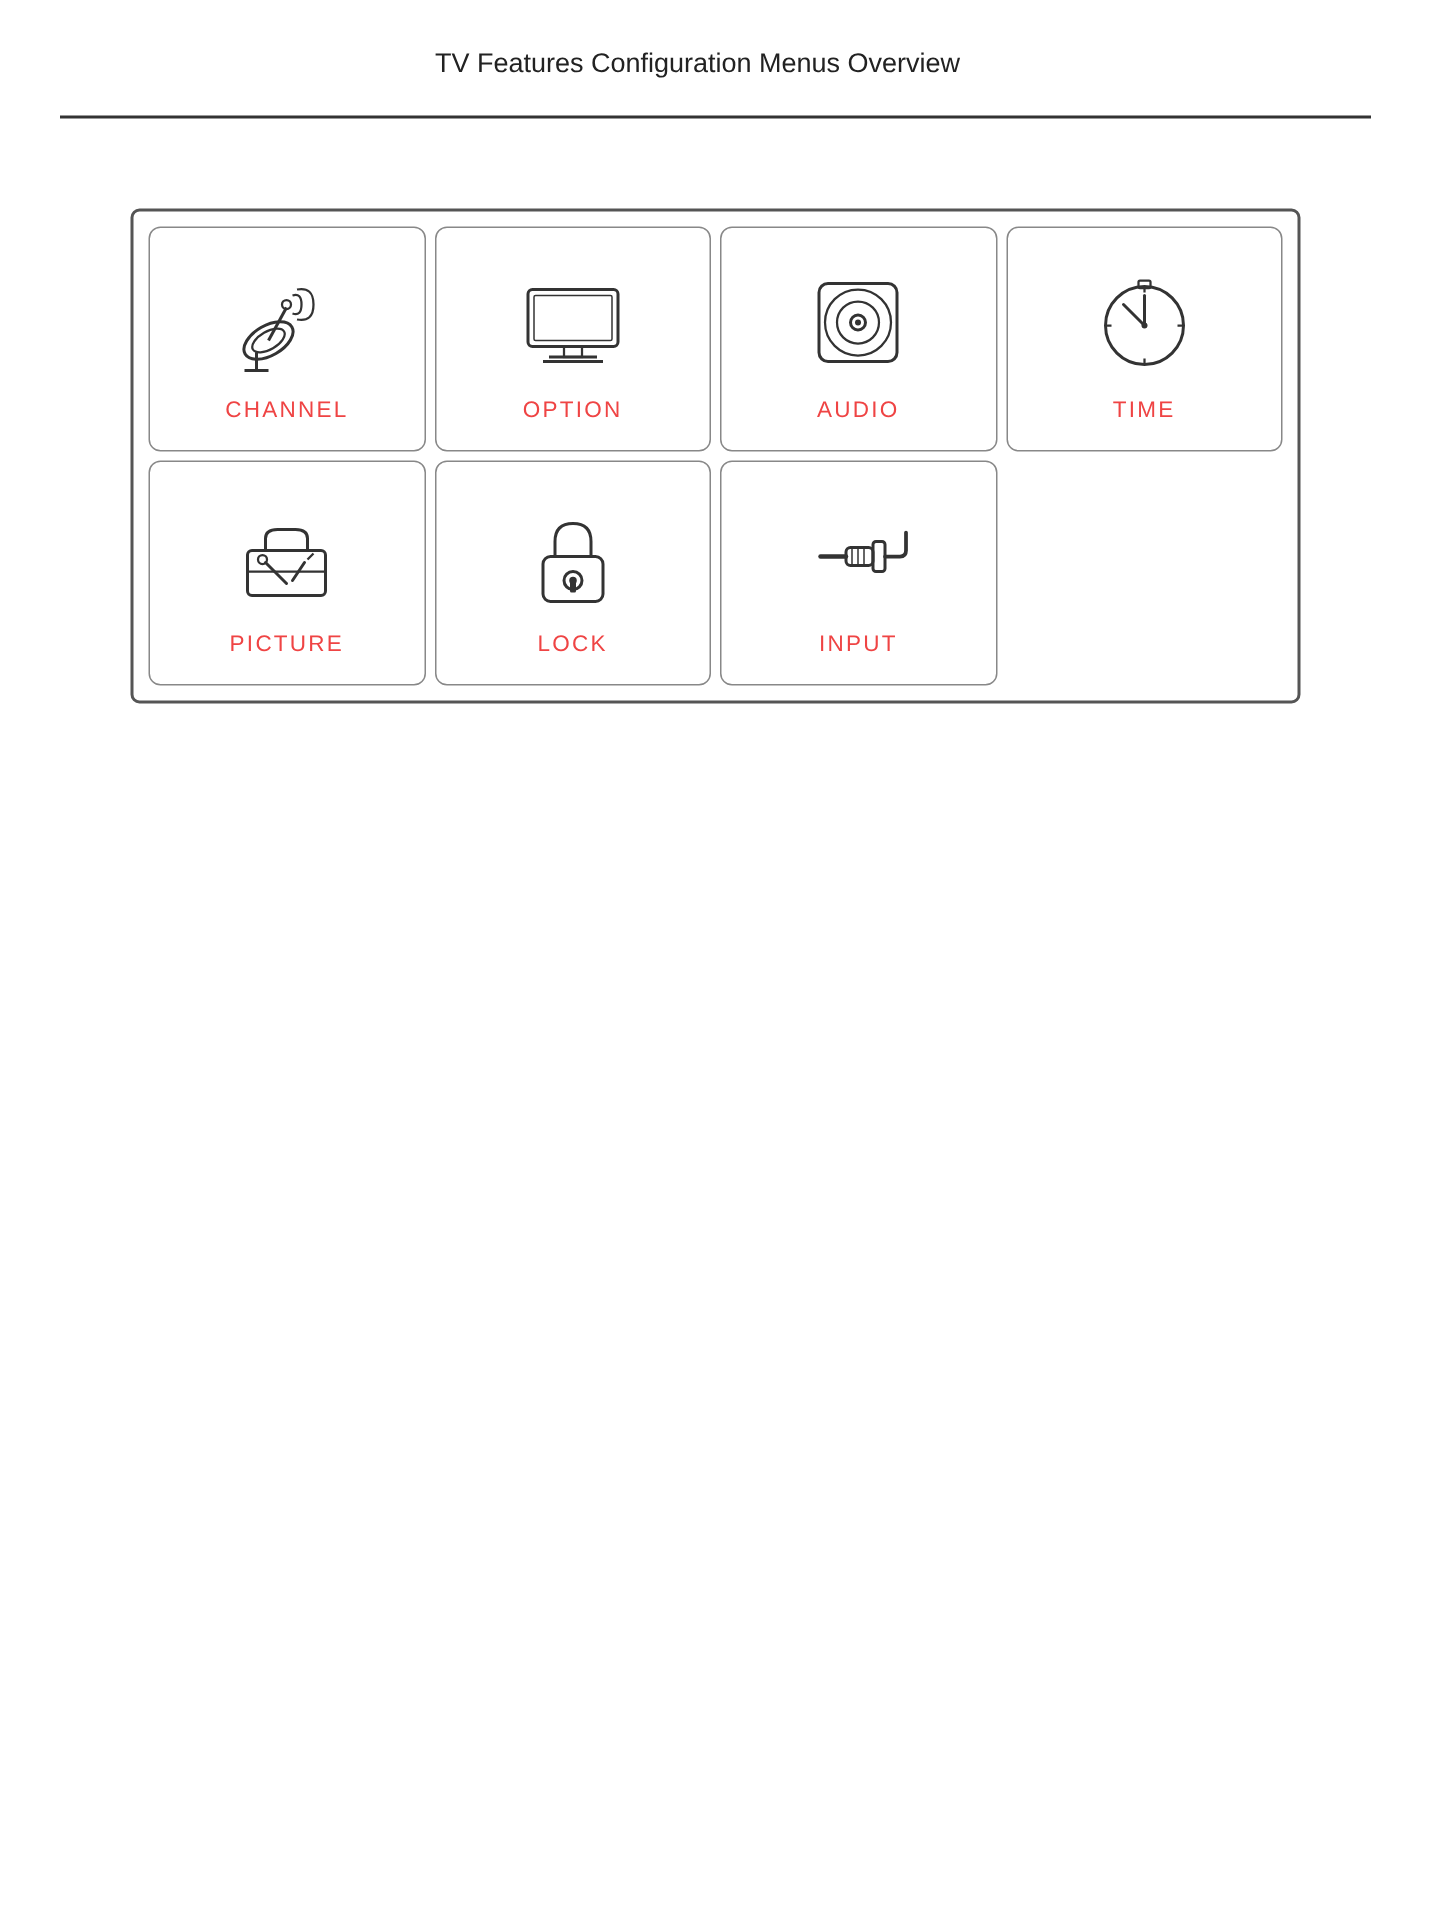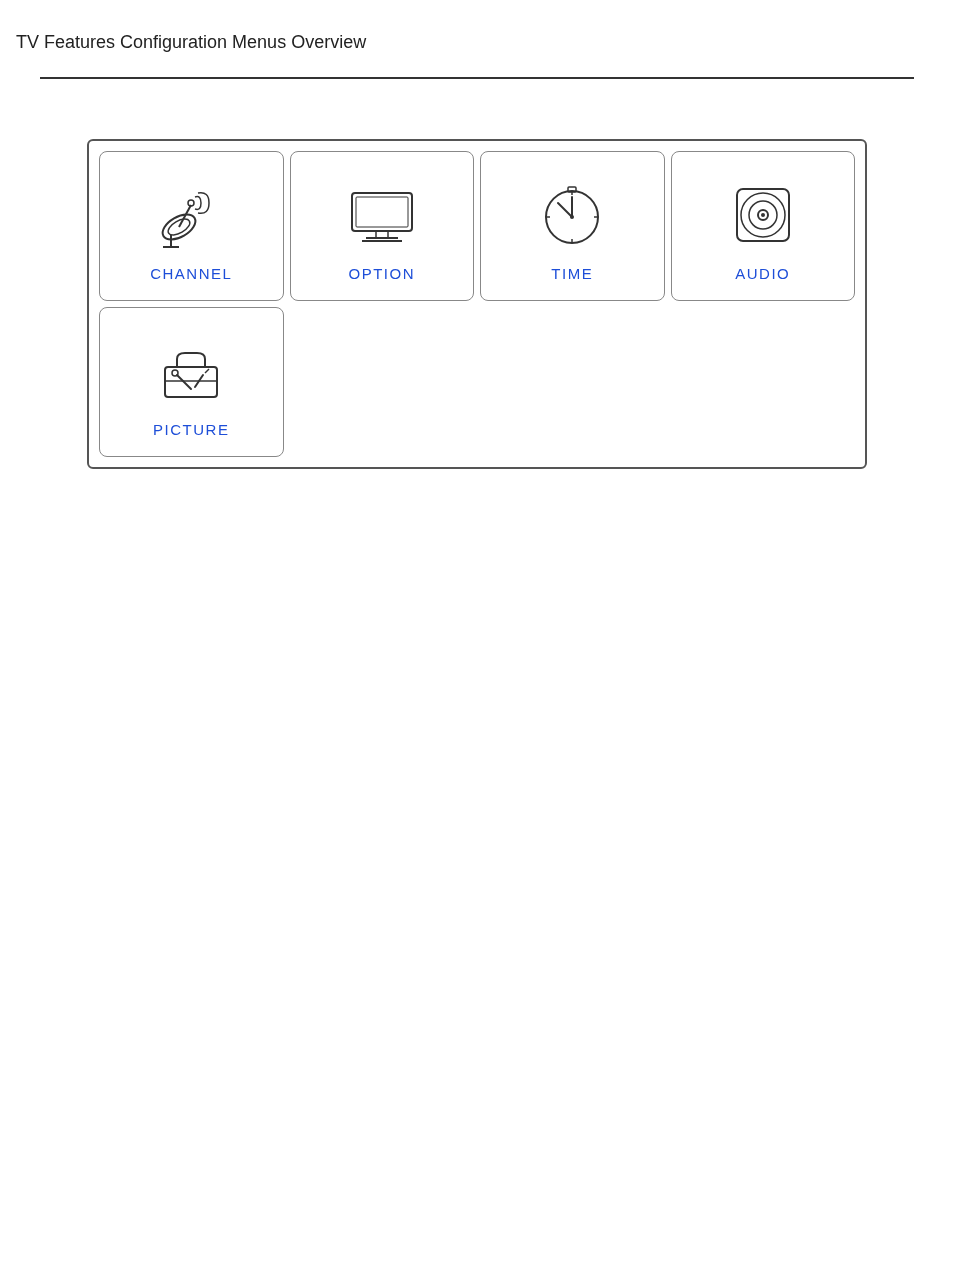--- a/index.html
+++ b/index.html
@@ -8,20 +8,21 @@
       min-height: 1272px;
       background: #ffffff;
       font-family: Arial, sans-serif;
       color: #222;
     }
     .page-title {
       font-size: 18px;
       font-weight: normal;
       padding: 32px 40px 0 16px;
       color: #222;
+      text-align: center;
     }
     .divider {
       height: 2px;
       background: #333;
       margin: 24px 40px 0 40px;
     }
     .menu-container {
       margin: 60px auto 0 auto;
       width: 780px;
       border: 2px solid #555;
@@ -46,21 +47,21 @@
     }
     .menu-item svg {
       width: 80px;
       height: 80px;
       margin-bottom: 10px;
     }
     .menu-label {
       font-size: 15px;
       font-weight: normal;
       letter-spacing: 1.5px;
-      color: #1d4ed8;
+      color: #ef4444;
       text-align: center;
     }
   </style>
 </head>
 <body>
 
 <h1 class="page-title">TV Features Configuration Menus Overview</h1>
 
 <div class="divider"></div>
 
@@ -95,20 +96,35 @@
 
       <line x1="24" y1="63" x2="56" y2="63" stroke="#333" stroke-width="2"></line>
       <line x1="20" y1="66" x2="60" y2="66" stroke="#333" stroke-width="2"></line>
     </svg>
     <span class="menu-label">OPTION</span>
   </div>
 
   <div class="menu-item">
     <svg viewBox="0 0 80 80">
 
+      <rect x="14" y="14" width="52" height="52" rx="6" ry="6" fill="none" stroke="#333" stroke-width="2"></rect>
+
+      <circle cx="40" cy="40" r="22" fill="none" stroke="#333" stroke-width="1.5"></circle>
+
+      <circle cx="40" cy="40" r="14" fill="none" stroke="#333" stroke-width="1.5"></circle>
+
+      <circle cx="40" cy="40" r="5" fill="none" stroke="#333" stroke-width="2"></circle>
+      <circle cx="40" cy="40" r="2" fill="#333"></circle>
+    </svg>
+    <span class="menu-label">AUDIO</span>
+  </div>
+
+  <div class="menu-item">
+    <svg viewBox="0 0 80 80">
+
       <circle cx="40" cy="42" r="26" fill="none" stroke="#333" stroke-width="2"></circle>
 
       <line x1="40" y1="42" x2="26" y2="28" stroke="#333" stroke-width="2" stroke-linecap="round"></line>
 
       <line x1="40" y1="42" x2="40" y2="22" stroke="#333" stroke-width="2" stroke-linecap="round"></line>
 
       <circle cx="40" cy="42" r="2" fill="#333"></circle>
 
       <line x1="40" y1="17" x2="40" y2="20" stroke="#333" stroke-width="1.5"></line>
       <line x1="40" y1="64" x2="40" y2="67" stroke="#333" stroke-width="1.5"></line>
@@ -116,46 +132,63 @@
       <line x1="62" y1="42" x2="65" y2="42" stroke="#333" stroke-width="1.5"></line>
 
       <rect x="36" y="12" width="8" height="5" rx="1" fill="none" stroke="#333" stroke-width="1.5"></rect>
     </svg>
     <span class="menu-label">TIME</span>
   </div>
 
   <div class="menu-item">
     <svg viewBox="0 0 80 80">
 
-      <rect x="14" y="14" width="52" height="52" rx="6" ry="6" fill="none" stroke="#333" stroke-width="2"></rect>
-
-      <circle cx="40" cy="40" r="22" fill="none" stroke="#333" stroke-width="1.5"></circle>
-
-      <circle cx="40" cy="40" r="14" fill="none" stroke="#333" stroke-width="1.5"></circle>
-
-      <circle cx="40" cy="40" r="5" fill="none" stroke="#333" stroke-width="2"></circle>
-      <circle cx="40" cy="40" r="2" fill="#333"></circle>
-    </svg>
-    <span class="menu-label">AUDIO</span>
-  </div>
-
-  <div class="menu-item">
-    <svg viewBox="0 0 80 80">
-
       <rect x="14" y="36" width="52" height="30" rx="3" ry="3" fill="none" stroke="#333" stroke-width="2"></rect>
 
       <path d="M26 36 L26 28 Q26 22 34 22 L46 22 Q54 22 54 28 L54 36" fill="none" stroke="#333" stroke-width="2"></path>
 
       <line x1="14" y1="50" x2="66" y2="50" stroke="#333" stroke-width="1.5"></line>
 
       <path d="M26 44 L40 58" stroke="#333" stroke-width="2" stroke-linecap="round"></path>
       <circle cx="24" cy="42" r="3" fill="none" stroke="#333" stroke-width="1.5"></circle>
 
       <path d="M52 44 L44 56" stroke="#333" stroke-width="2" stroke-linecap="round"></path>
       <path d="M54 42 L58 38" stroke="#333" stroke-width="1.5"></path>
     </svg>
     <span class="menu-label">PICTURE</span>
   </div>
 
+  <div class="menu-item">
+    <svg viewBox="0 0 80 80">
 
+      <rect x="20" y="40" width="40" height="30" rx="5" ry="5" fill="none" stroke="#333" stroke-width="2"></rect>
+
+      <path d="M28 40 L28 30 Q28 18 40 18 Q52 18 52 30 L52 40" fill="none" stroke="#333" stroke-width="2"></path>
+
+      <circle cx="40" cy="56" r="6" fill="none" stroke="#333" stroke-width="2"></circle>
+
+      <rect x="38" y="56" width="4" height="8" rx="1" fill="#333"></rect>
+
+      <circle cx="40" cy="56" r="2.5" fill="#333"></circle>
+    </svg>
+    <span class="menu-label">LOCK</span>
+  </div>
+
+  <div class="menu-item">
+    <svg viewBox="0 0 80 80">
+
+      <line x1="15" y1="40" x2="32" y2="40" stroke="#333" stroke-width="3" stroke-linecap="round"></line>
+
+      <rect x="32" y="34" width="18" height="12" rx="3" fill="none" stroke="#333" stroke-width="2"></rect>
+
+      <rect x="50" y="30" width="8" height="20" rx="2" fill="none" stroke="#333" stroke-width="2"></rect>
+
+      <path d="M58 40 L68 40 Q72 40 72 36 L72 24" fill="none" stroke="#333" stroke-width="2.5" stroke-linecap="round"></path>
+
+      <line x1="36" y1="34" x2="36" y2="46" stroke="#333" stroke-width="1"></line>
+      <line x1="40" y1="34" x2="40" y2="46" stroke="#333" stroke-width="1"></line>
+      <line x1="44" y1="34" x2="44" y2="46" stroke="#333" stroke-width="1"></line>
+    </svg>
+    <span class="menu-label">INPUT</span>
+  </div>
 
 
 </div>
 
 </body></html>

